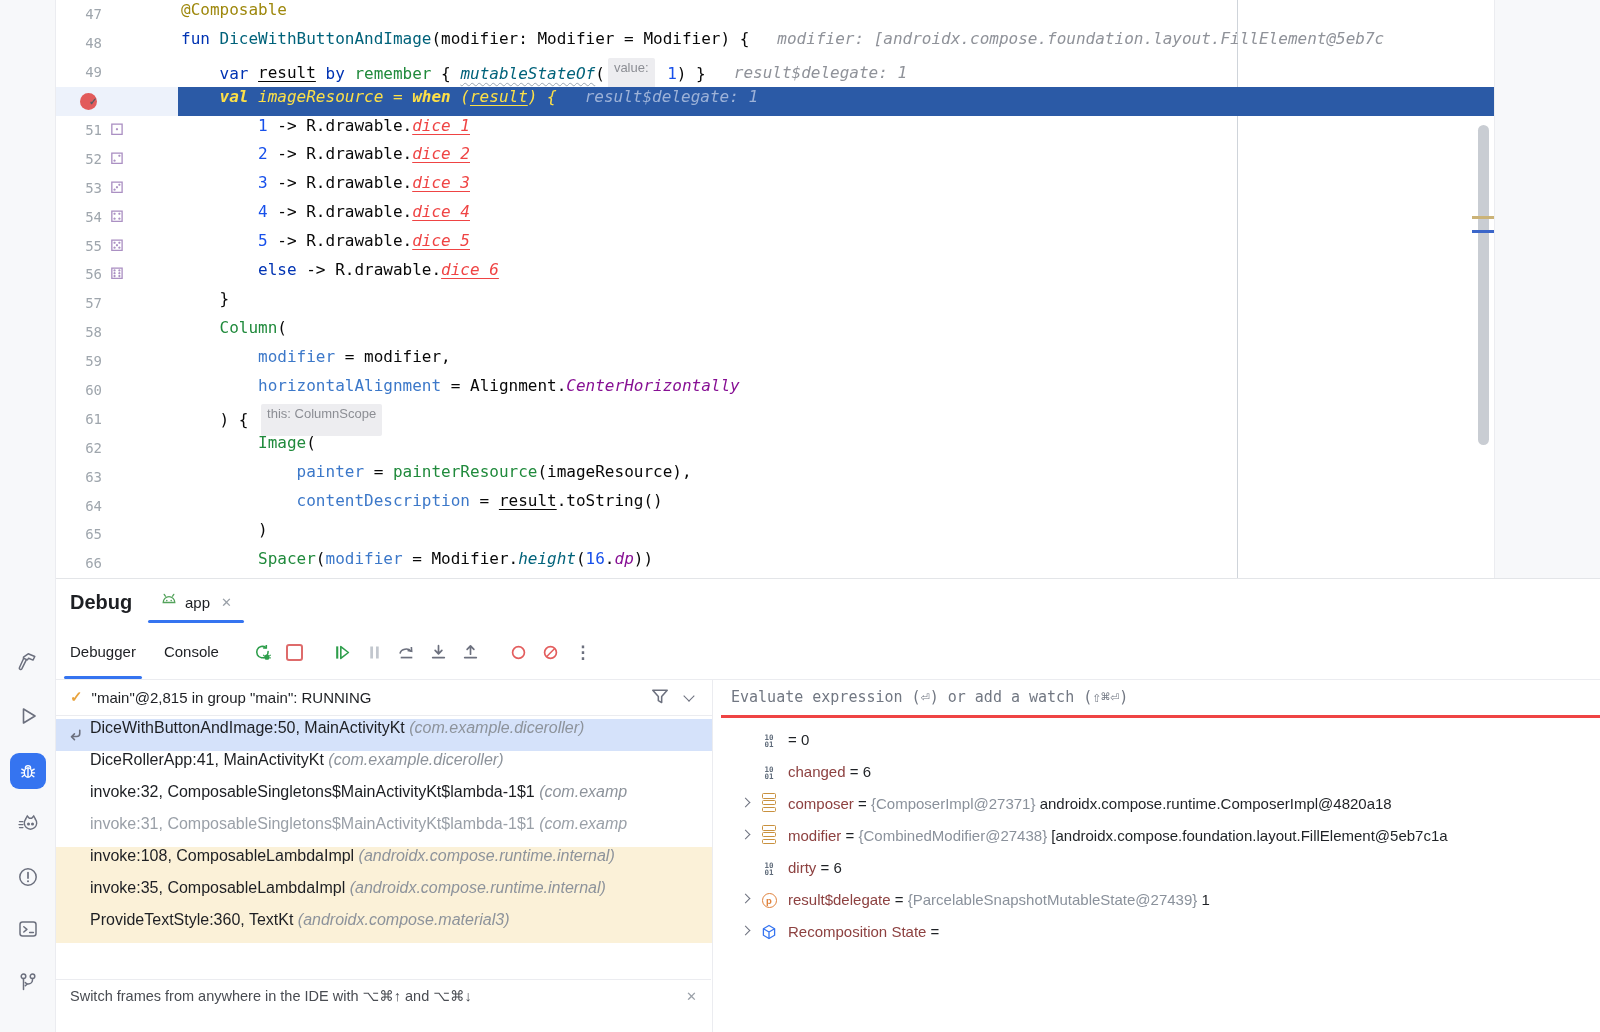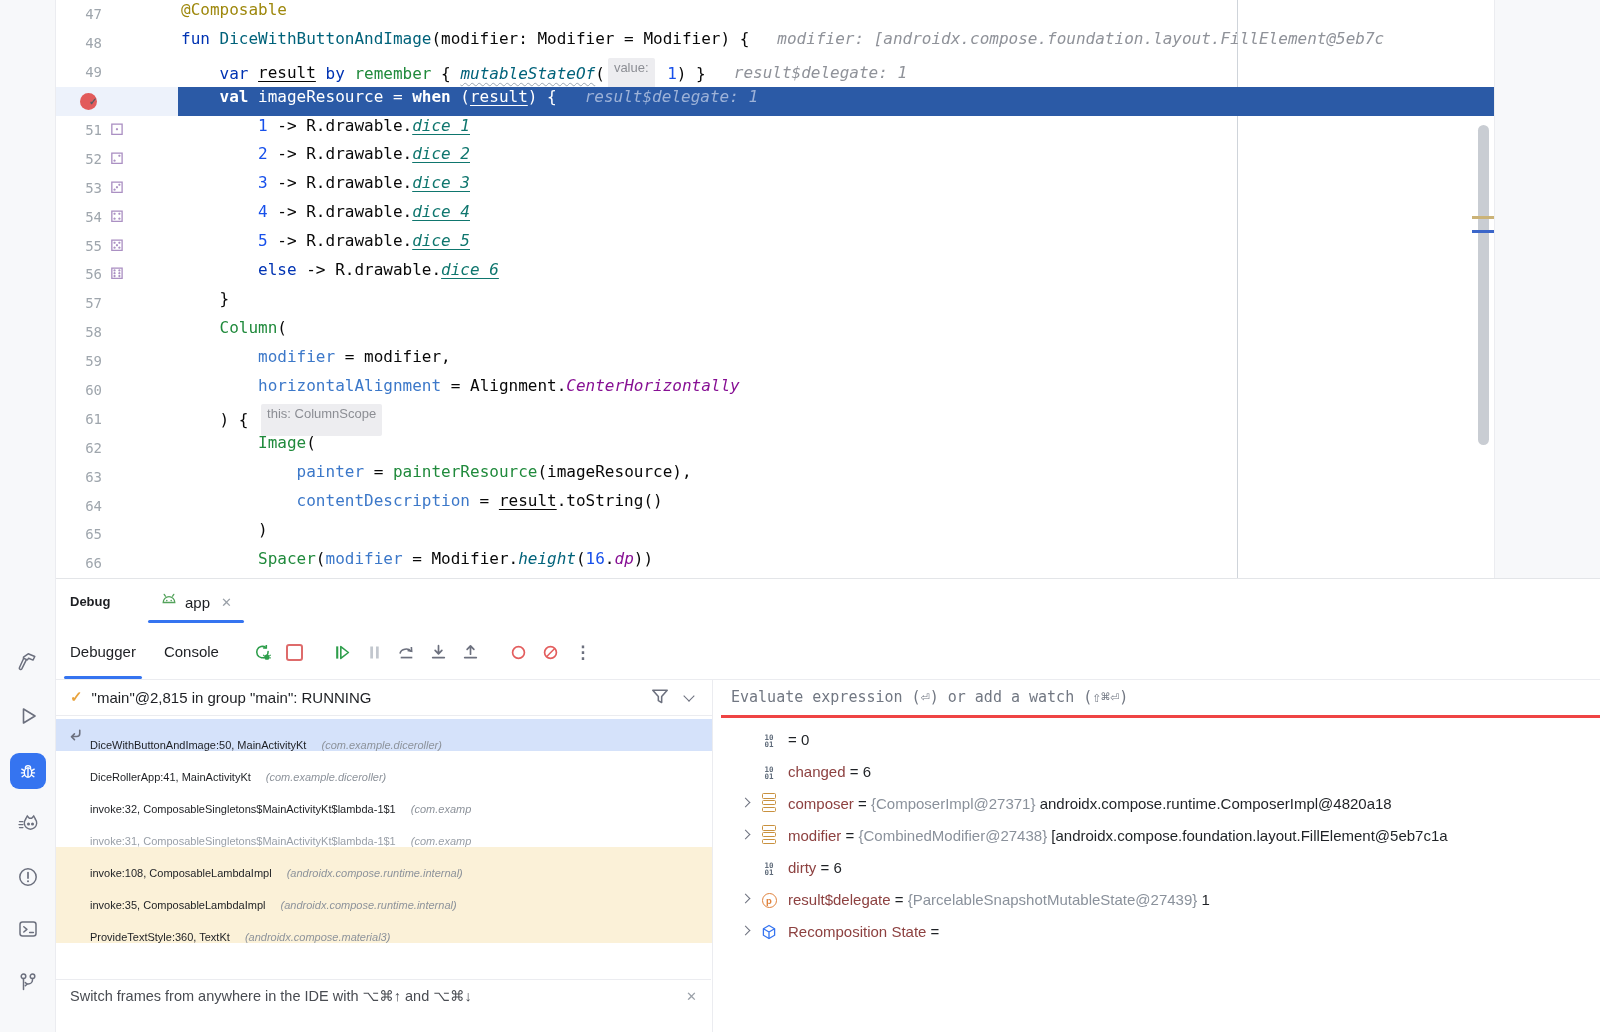--- a/index.html
+++ b/index.html
@@ -20,36 +20,36 @@
   .bpcheck{position:absolute;left:33px;top:1px;font-size:10px;font-weight:bold;color:#555b63;}
   .codeln{position:relative;z-index:2;flex:1;font:16px "DejaVu Sans Mono",monospace;color:#080808;padding-left:3px;}
   .eline.hl .codeln{background:#2b5aa6;}
   .eline.hl .g{background:#edf2fb;}
   .ann{color:#9e880d;} .kw{color:#0033b3;} .decl{color:#00627a;} .fn{color:#208a3c;}
   .num{color:#1750eb;} .narg{color:#3c78c9;} .pl{color:#080808;}
   .prop{color:#871094;font-style:italic;}
   .ext{color:#00627a;font-style:italic;}
   .extw{color:#00627a;font-style:italic;text-decoration:underline wavy #9aa5b1 1px;text-underline-offset:4px;}
   .u{color:inherit;text-decoration:underline;text-underline-offset:3px;margin-top:20px;}
-  .link{color:#0f766e;font-style:italic;text-decoration:underline;text-underline-offset:3px;}
+  .link{color:#ef4444;font-style:italic;text-decoration:underline;text-underline-offset:3px;}
   .chip{display:inline-block;background:#ededf0;color:#8c8e94;border-radius:2px;padding:0 6px;margin:0 3px;
         font:13px "Liberation Sans",sans-serif;height:32px;line-height:20px;vertical-align:middle;}
   .ehint{font-style:italic;color:#8f9299;margin-left:28px;}
   .eline.hl .ehint{color:#9db2d8;}
-  .eline.hl .pl,.eline.hl .kw,.eline.hl .u{color:#ffffff;}
+  .eline.hl .pl,.eline.hl .kw,.eline.hl .u{color:#fde047;font-style:italic;}
   .eline.hl .kw{font-weight:bold;}
   .mguide{position:absolute;z-index:1;left:1181px;top:0;width:1px;height:578px;background:rgba(130,142,158,.38);}
   .sbar{position:absolute;z-index:3;left:1422px;top:125px;width:11px;height:320px;background:#c9cdd3;border-radius:6px;}
   .smark1{position:absolute;z-index:4;left:1416px;top:216px;width:22px;height:3px;background:#cbb377;}
   .smark2{position:absolute;z-index:4;left:1416px;top:230px;width:22px;height:3px;background:#3b66c9;}
   .rightgap{position:absolute;left:1494px;top:0;width:106px;height:578px;background:#f7f8fa;border-left:1px solid #ebecf0;}
   
   .debug{position:absolute;left:56px;top:578px;width:1544px;height:454px;background:#fff;border-top:1px solid #e3e5e8;}
   .dhead{position:absolute;left:0;top:0;height:46px;width:100%;}
-  .dtitle{position:absolute;left:14px;top:0;line-height:46px;font-size:13px;font-weight:bold;}
+  .dtitle{position:absolute;left:14px;top:0;line-height:46px;font-size:20px;font-weight:bold;}
   .sess{position:absolute;left:92px;top:0;height:46px;display:flex;align-items:center;gap:7px;padding:0 12px;}
   .sess .tabline{position:absolute;left:0;right:0;bottom:2px;height:3px;background:#3574f0;border-radius:2px;}
   .sess .lbl{font-size:15px;}
   .sess .x{color:#9aa0a8;font-size:13px;margin-left:4px;}
   .dtools{position:absolute;left:0;top:46px;height:54px;width:100%;border-bottom:1px solid #ebecf0;
           display:flex;align-items:center;}
   .dtab{position:relative;height:54px;line-height:54px;padding:0 14px;font-size:15px;}
   .dtab.active:after{content:'';position:absolute;left:8px;right:8px;bottom:0;height:3px;background:#3574f0;border-radius:2px;}
   .tbtn{width:30px;height:30px;display:flex;align-items:center;justify-content:center;margin:0 1px;}
   .tdiv{width:1px;height:22px;background:#ebecf0;margin:0 8px;}
@@ -60,21 +60,21 @@
   .panediv{position:absolute;left:656px;top:100px;bottom:0;width:1px;background:#ebecf0;}
   .threadrow{position:absolute;left:0;top:0;height:36px;width:100%;border-bottom:1px solid #ebecf0;
              display:flex;align-items:center;}
   .tcheck{margin-left:14px;color:#e8a33d;font-weight:bold;font-size:15px;}
   .tstat{margin-left:9px;font-size:15px;}
   .tfilter{margin-left:auto;width:20px;height:20px;}
   .tchev{width:10px;height:10px;margin:0 18px 0 14px;position:relative;}
   .tchev:after{content:'';position:absolute;left:1px;top:0;width:7px;height:7px;border-right:1.6px solid #6c707e;
                border-bottom:1.6px solid #6c707e;transform:rotate(45deg);}
   .frames{position:absolute;left:0;top:40px;width:100%;}
-  .frow{height:32px;display:flex;align-items:flex-end;font-size:11px;padding-left:34px;position:relative;gap:12px;}
+  .frow{height:32px;display:flex;align-items:flex-start;font-size:16px;padding-left:34px;position:relative;}
   .frow .farrow{position:absolute;left:11px;top:8px;width:17px;height:17px;}
   .frow.sel{background:#d5e2fa;}
   .frow.lib{background:#fbf1d8;}
   .frow .pkg{font-style:italic;color:#8d939b;white-space:pre;}
   .frow .ftxt{white-space:pre;}
   .frow.gray .ftxt,.frow.gray .pkg{color:#9aa0a8;}
   .hintbar{position:absolute;left:0;top:300px;height:32px;width:655px;border-top:1px solid #ebecf0;background:#fff;
            display:flex;align-items:center;font-size:14.5px;color:#494c52;}
   .hintbar .ht{margin-left:14px;}
   .hintbar .hx{margin-left:auto;margin-right:14px;color:#9aa0a8;font-size:13px;}

